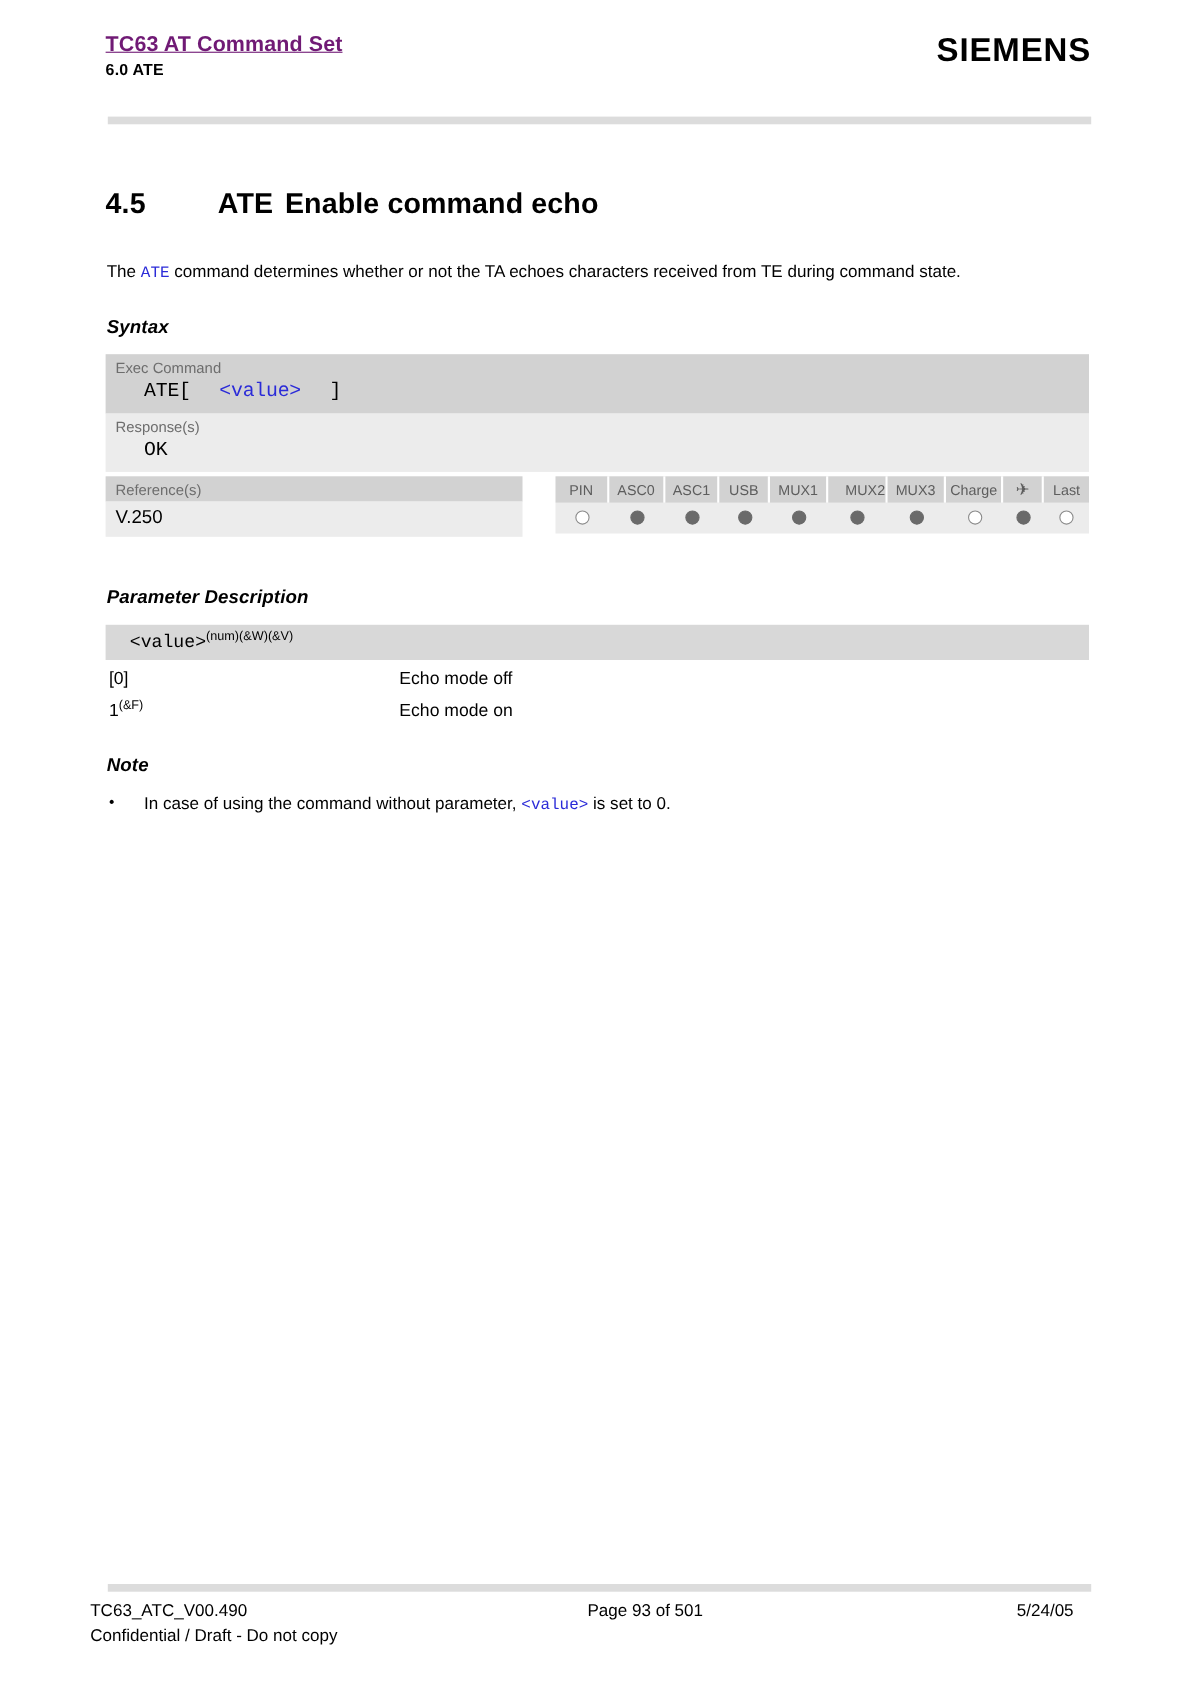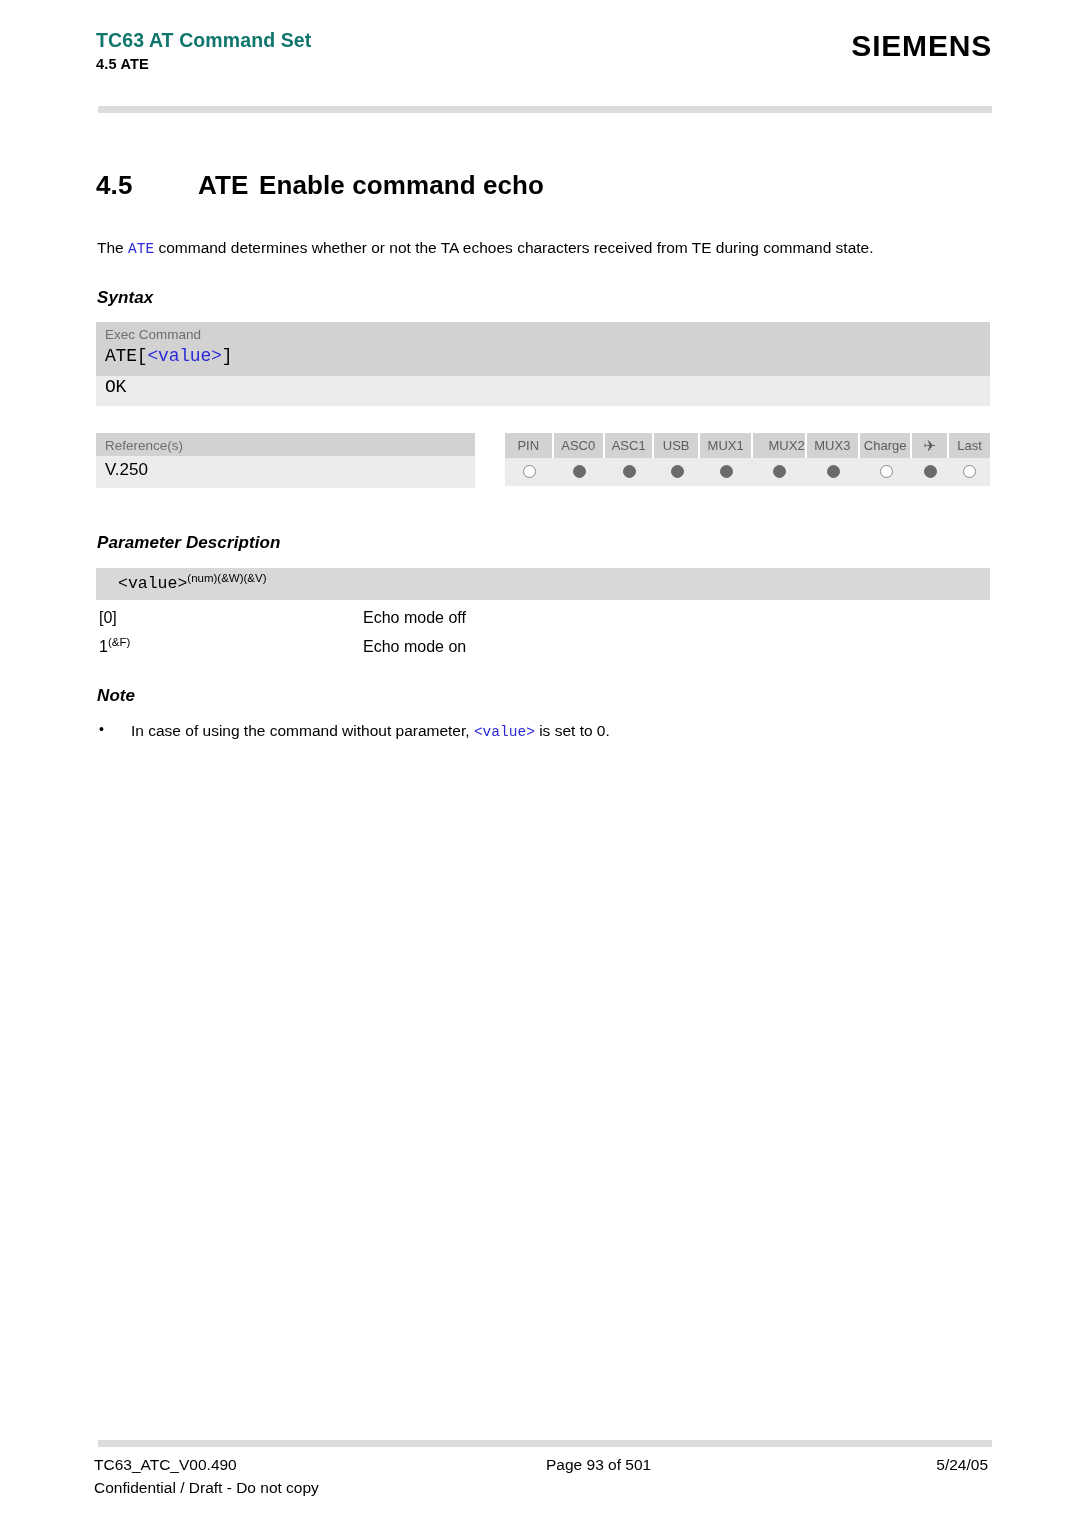--- a/index.html
+++ b/index.html
@@ -30,21 +30,22 @@
     width: 896px;
   }
   .header-left {
     float: left;
   }
   .doc-title {
     font-size: 19.5px;
     font-weight: bold;
     letter-spacing: 0.1px;
     line-height: 1.25;
-    color: #0f766e;
+    color: #701a75;
+    text-decoration: underline;
   }
   .doc-subtitle {
     font-size: 14.5px;
     font-weight: bold;
     margin-top: 4px;
     letter-spacing: 0.2px;
   }
   .siemens-logo {
     float: right;
     font-size: 30px;
@@ -121,20 +122,21 @@
   .row-value {
     padding: 0 0 8px 9px;
     line-height: 1.25;
   }
   .band-dark  { background: #d2d2d2; }
   .band-light { background: #ececec; }
   .code-lg {
     font-family: "Liberation Mono", "DejaVu Sans Mono", monospace;
     font-size: 18px;
     letter-spacing: -0.2px;
+    margin-left: 26px;
   }
   .code-blue { color: #2b2bd8; }
 
   
   .ref-table {
     position: absolute;
     left: 96px;
     top: 433px;
     width: 379px;
   }
@@ -249,21 +251,21 @@
   .footer-rule {
     position: absolute;
     left: 98px;
     top: 1440px;
     width: 894px;
     height: 7px;
     background: #dcdcdc;
   }
   .footer {
     position: absolute;
-    left: 94px;
+    left: 82px;
     top: 1456px;
     width: 894px;
     font-size: 15.5px;
   }
   .footer-line1 {
     display: flex;
     justify-content: space-between;
   }
   .footer-doc { width: 370px; }
   .footer-page { width: 240px; }
@@ -272,38 +274,39 @@
   .clearfix::after { content: ""; display: table; clear: both; }
 </style>
 </head>
 <body>
 
 <div class="page">
 
   <div class="header clearfix">
     <div class="header-left">
       <div class="doc-title">TC63 AT Command Set</div>
-      <div class="doc-subtitle">4.5 ATE</div>
+      <div class="doc-subtitle">6.0 ATE</div>
     </div>
     <div class="siemens-logo">SIEMENS</div>
   </div>
   <div class="header-rule"></div>
 
   <h1 class="section-heading"><span class="num">4.5</span><span class="cmd">ATE</span><span>Enable command echo</span></h1>
 
   <p class="intro"><span>The </span><span class="mono-blue">ATE</span><span> command determines whether or not the TA echoes characters received from TE during command state.</span></p>
 
   <div class="subhead" id="syntax-head">Syntax</div>
 
   <div class="syntax-table">
     <div class="band-dark">
       <div class="row-label">Exec Command</div>
       <div class="row-value"><span class="code-lg">ATE[</span><span class="code-lg code-blue">&lt;value&gt;</span><span class="code-lg">]</span></div>
     </div>
     <div class="band-light">
+      <div class="row-label">Response(s)</div>
       <div class="row-value code-lg">OK</div>
     </div>
   </div>
 
   <div class="ref-table">
     <div class="ref-head">Reference(s)</div>
     <div class="ref-val">V.250</div>
   </div>
 
   <div class="pin-table">

